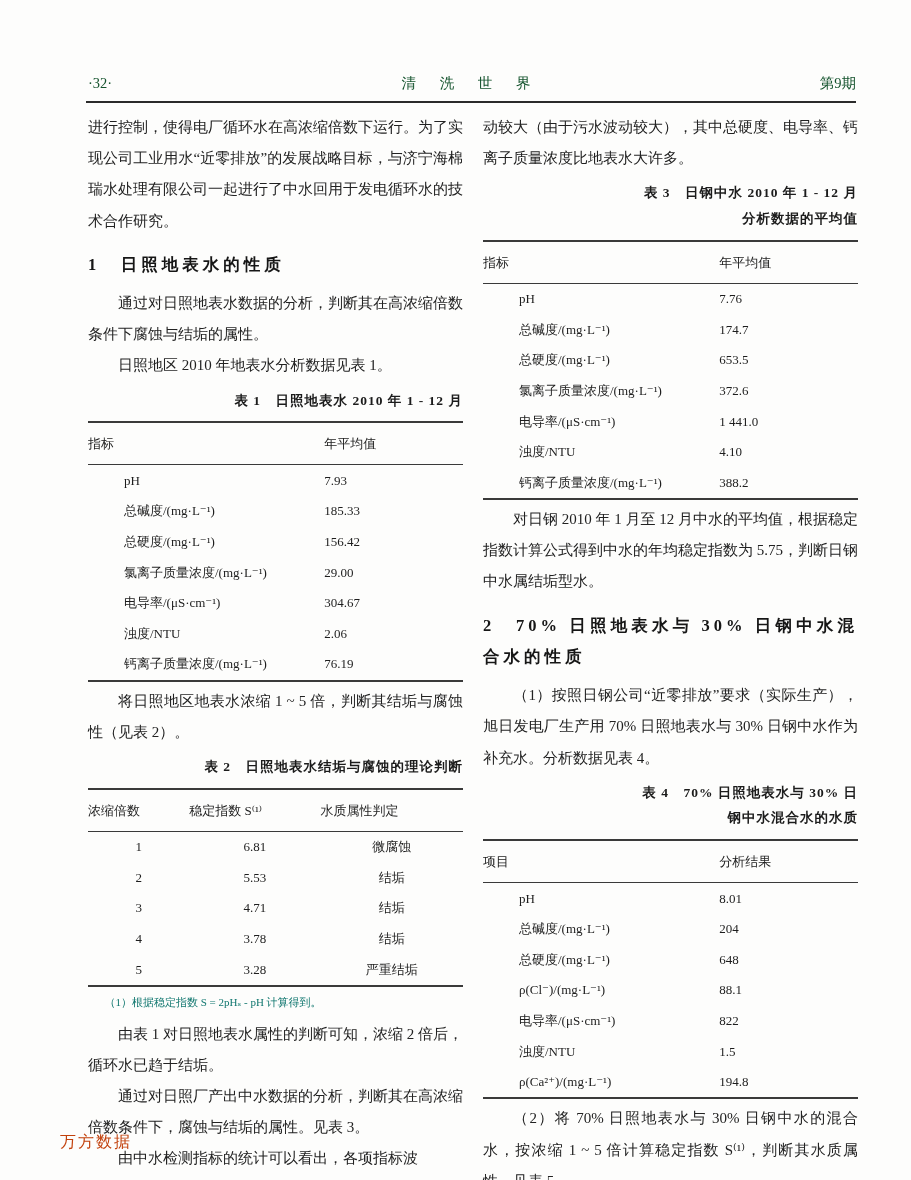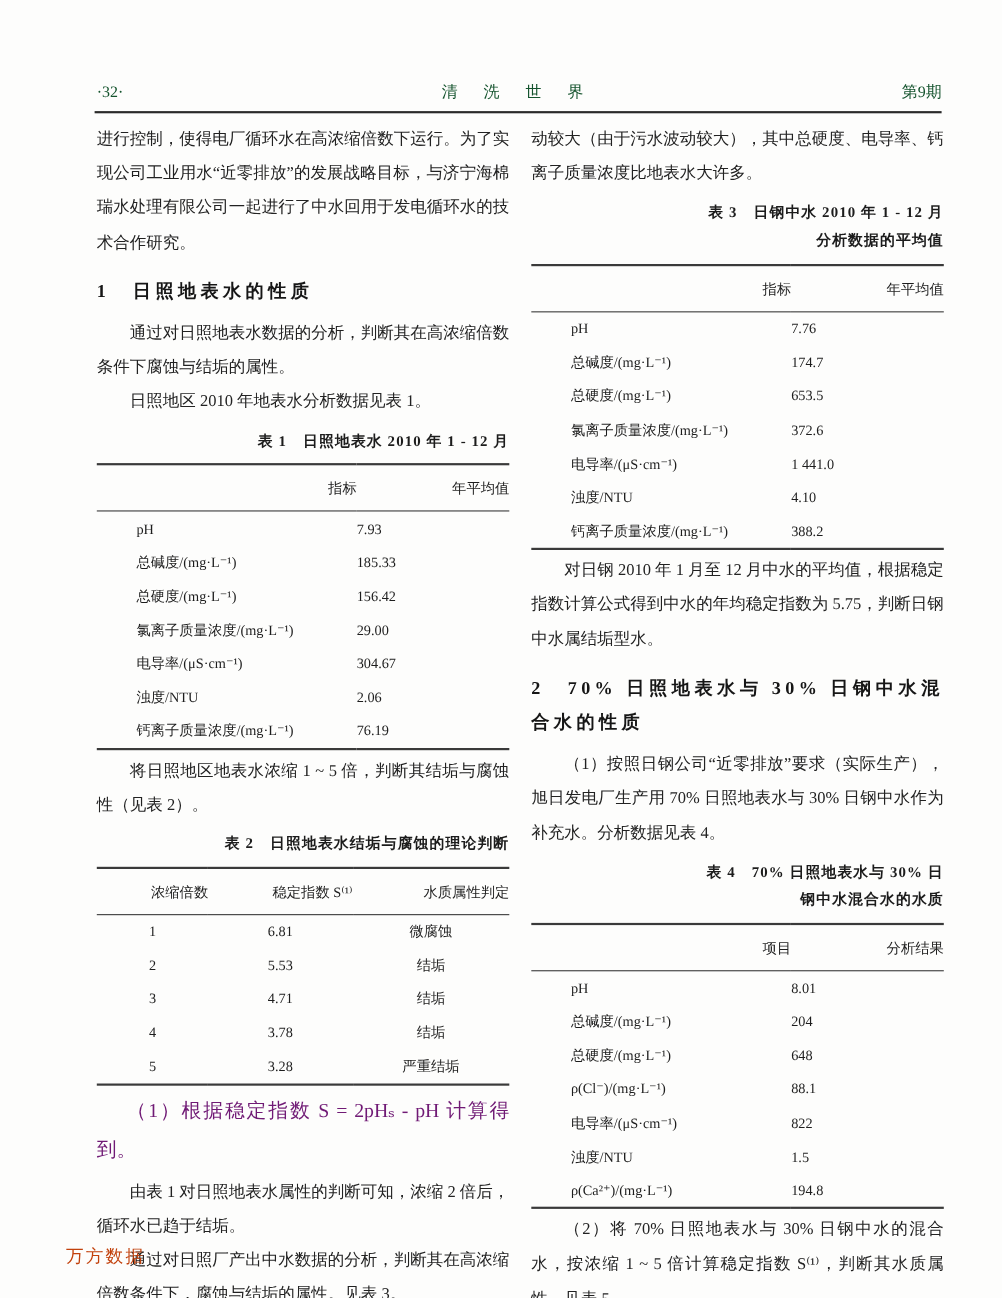--- a/index.html
+++ b/index.html
@@ -86,21 +86,21 @@
   table.data {
     width: 100%;
     border-collapse: collapse;
     table-layout: fixed;
     font-size: 13px;
     margin: 6px 0 4px 0;
     color: #1d1d1d;
   }
   table.data thead th {
     font-weight: normal;
-    text-align: right;
+    text-align: left;
     padding: 7px 0;
     border-top: 2px solid #3a3a3a;
     border-bottom: 1px solid #3a3a3a;
   }
   table.data tbody td {
     padding: 7.5px 0;
     line-height: 1.2;
   }
   table.data tbody tr:last-child td {
     border-bottom: 2px solid #3a3a3a;
@@ -109,24 +109,24 @@
     text-align: left;
     padding-left: 36px !important;
   }
   .cell-value {
   }
   .cell-center {
     text-align: center;
   }
   .footnote {
     margin: 2px 0 6px 0;
-    font-size: 18px;
+    font-size: 11px;
     line-height: 2.0;
     text-indent: 1.5em;
-    color: #701a75;
+    color: #0f766e;
   }
   
   .watermark {
     position: absolute;
     left: 60px;
     top: 1132px;
     font-size: 16px;
     letter-spacing: 2px;
     color: #c2410c;
     font-family: "Liberation Sans", "DejaVu Sans", sans-serif;

